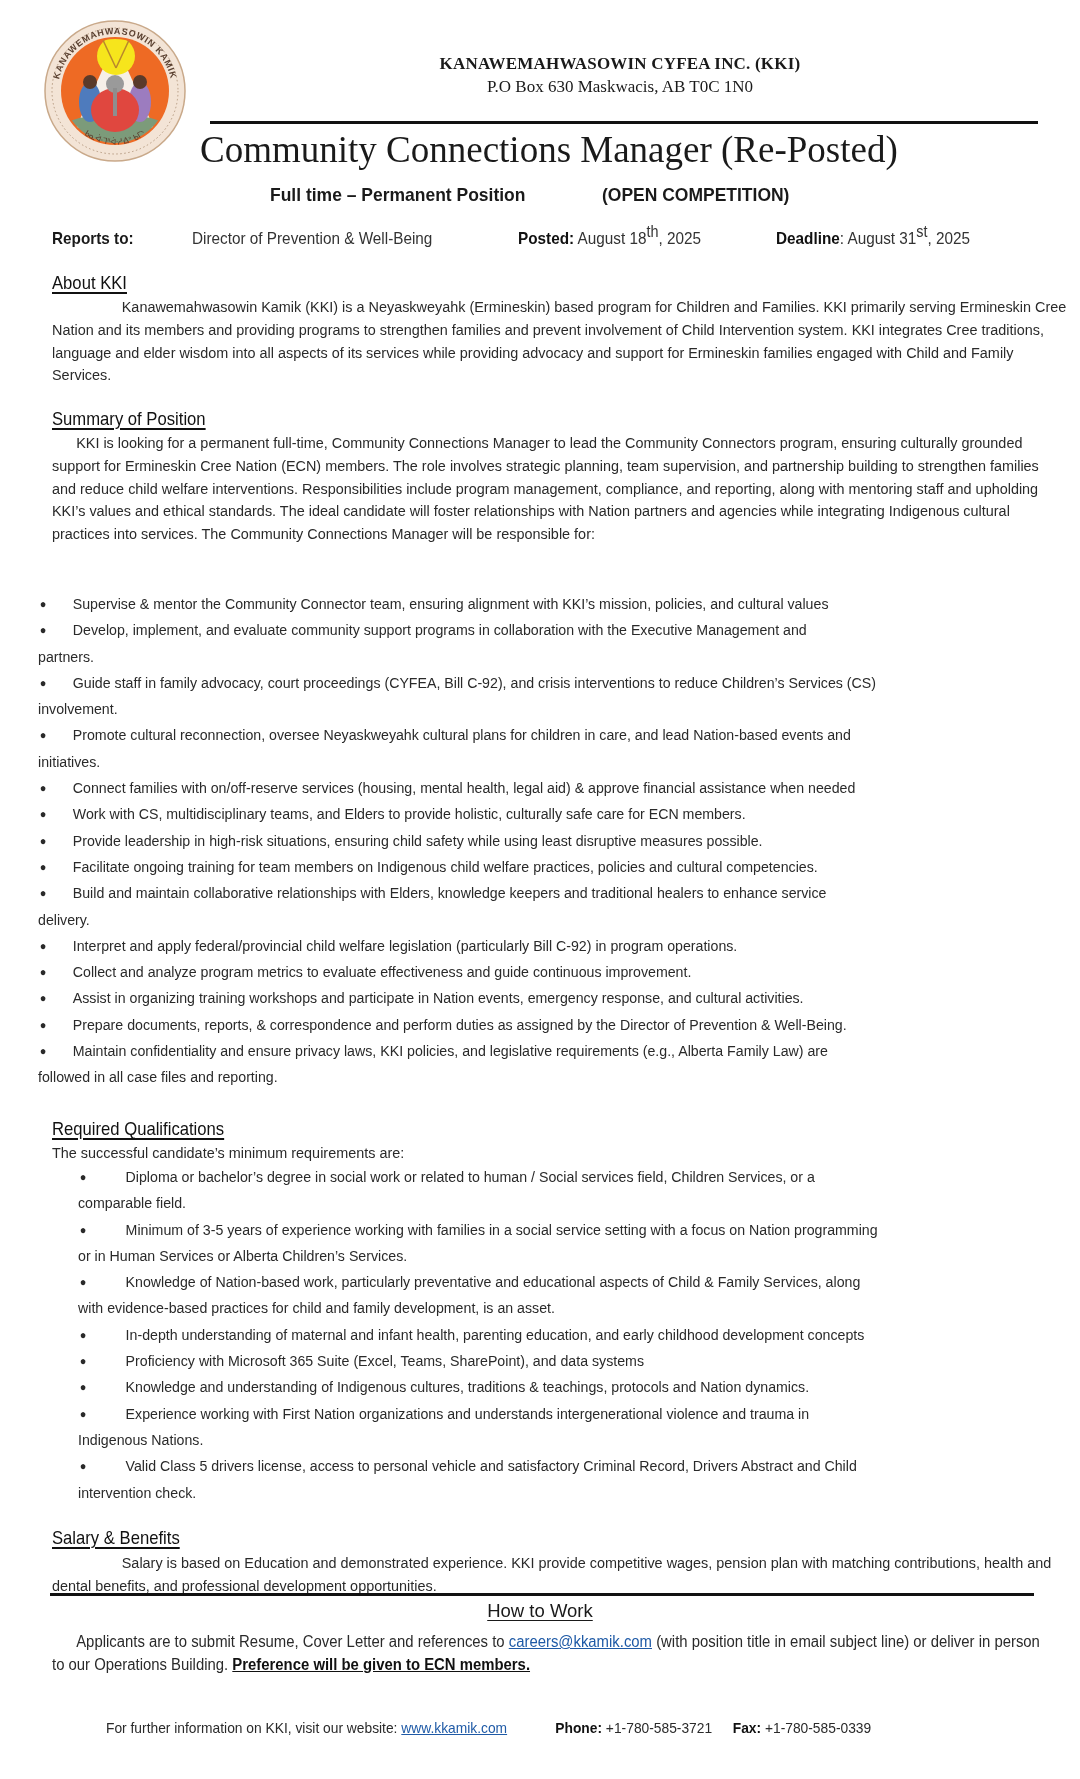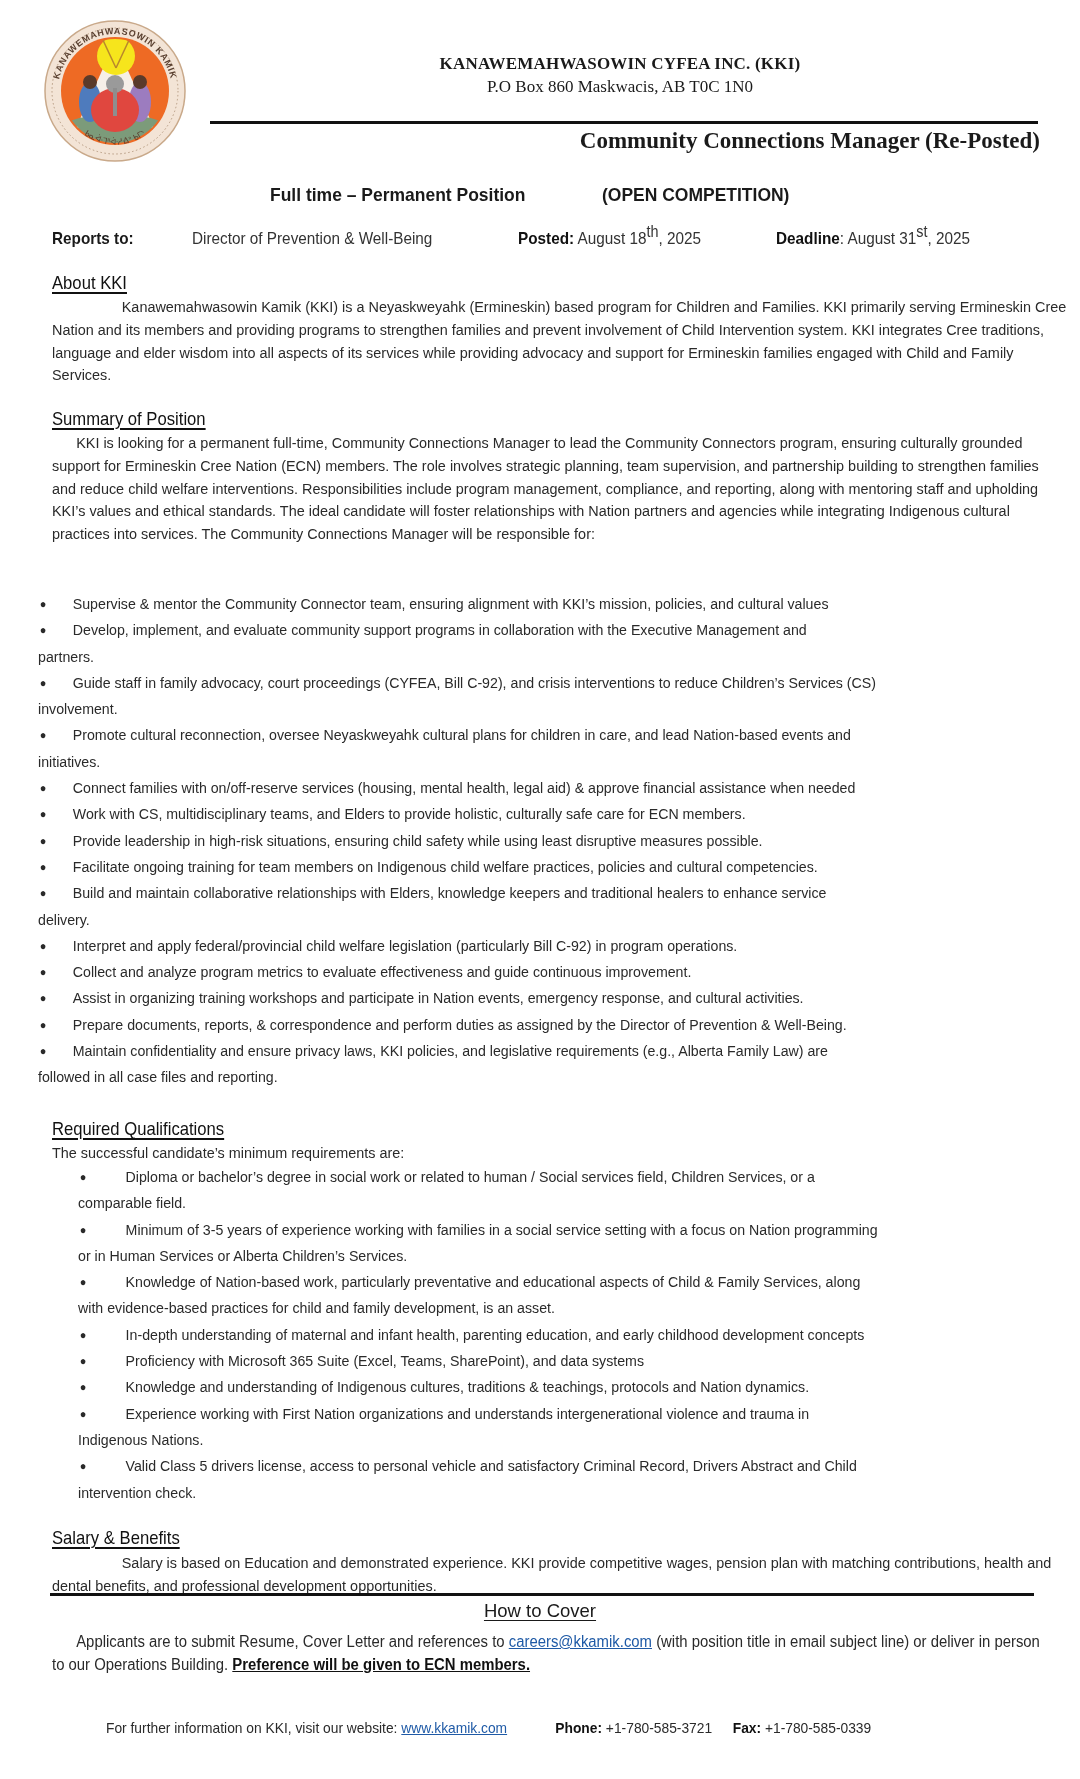--- a/index.html
+++ b/index.html
@@ -5,21 +5,21 @@
   html, body { margin: 0; padding: 0; background: #ffffff; }
   body { width: 1080px; height: 1779px; position: relative; overflow: hidden; color: #1a1a1a; }
   .sans { font-family: "Liberation Sans", "DejaVu Sans", sans-serif; }
   .serif { font-family: "Liberation Serif", "DejaVu Serif", serif; }
   .abs { position: absolute; }
 
   #logo { left: 36px; top: 18px; width: 158px; height: 146px; }
   .org-name { left: 360px; top: 54px; width: 520px; text-align: center; font-size: 17px; font-weight: bold; letter-spacing: 0.2px; }
   .org-addr { left: 360px; top: 77px; width: 520px; text-align: center; font-size: 17px; }
   .rule-top { left: 210px; top: 121px; width: 828px; height: 3px; background: #111; }
-  .title { left: 200px; top: 128px; width: 840px; text-align: right; font-size: 23px; font-weight: bold; }
+  .title { left: 200px; top: 128px; width: 840px; text-align: left; font-size: 37px; font-weight: normal; }
   .subtitle { left: 270px; top: 184px; font-size: 19px; font-weight: bold; transform: scaleX(0.92); transform-origin: left; }
   .open-comp { left: 602px; top: 184px; font-size: 19px; font-weight: bold; transform: scaleX(0.92); transform-origin: left; }
   .meta { top: 229px; font-size: 17px; transform: scaleX(0.9); transform-origin: left; }
   .meta b { font-weight: bold; }
   sup { font-size: 16px; vertical-align: super; line-height: 0; }
 
   .heading { font-size: 18.5px; text-decoration: underline; text-decoration-thickness: 1.5px; text-underline-offset: 3px; transform: scaleX(0.9); transform-origin: left; color: #111; }
   .para { font-size: 15.5px; line-height: 22.8px; color: #2a2a2a; transform: scaleX(0.93); transform-origin: left; }
 
   .bullets { left: 38px; width: 1110px; font-size: 15.5px; color: #2a2a2a; transform: scaleX(0.915); transform-origin: left; }
@@ -72,21 +72,21 @@
     <text font-family="Liberation Sans, sans-serif" font-size="9" font-weight="bold" fill="#5a4030" letter-spacing="0.8">
       <textPath href="#arcTop" startOffset="50%" text-anchor="middle">KANAWEMAHWASOWIN KAMIK</textPath>
     </text>
     <text font-family="DejaVu Sans, sans-serif" font-size="8" fill="#5a4030">
       <textPath href="#arcBot" startOffset="50%" text-anchor="middle">ᑲᓇᐋᐧᒣᐦᐋᐧᓱᐎᐣ ᑲᒥᐠ</textPath>
     </text>
   </svg>
 </div>
 
 <div class="abs serif org-name">KANAWEMAHWASOWIN CYFEA INC. (KKI)</div>
-<div class="abs serif org-addr">P.O Box 860 Maskwacis, AB T0C 1N0</div>
+<div class="abs serif org-addr">P.O Box 630 Maskwacis, AB T0C 1N0</div>
 <div class="abs rule-top"></div>
 <div class="abs serif title">Community Connections Manager (Re-Posted)</div>
 <div class="abs sans subtitle">Full time – Permanent Position</div>
 <div class="abs sans open-comp">(OPEN COMPETITION)</div>
 
 <div class="abs sans meta" style="left:52px;"><b>Reports to:</b></div>
 <div class="abs sans meta" style="left:192px; color:#333;">Director of Prevention &amp; Well-Being</div>
 <div class="abs sans meta" style="left:518px; color:#333;"><b style="color:#111">Posted:</b> <span>August 18</span><sup>th</sup><span>, 2025</span></div>
 <div class="abs sans meta" style="left:776px; color:#333;"><b style="color:#111">Deadline</b><span>: August 31</span><sup>st</sup><span>, 2025</span></div>
 
@@ -123,21 +123,21 @@
     <div class="qual"><span class="dot">●</span><span>Proficiency with Microsoft 365 Suite (Excel, Teams, SharePoint), and data systems</span></div>
     <div class="qual"><span class="dot">●</span><span>Knowledge and understanding of Indigenous cultures, traditions &amp; teachings, protocols and Nation dynamics.</span></div>
     <div class="qual"><span class="dot">●</span><span>Experience working with First Nation organizations and understands intergenerational violence and trauma in</span><span class="cont">Indigenous Nations.</span></div>
     <div class="qual"><span class="dot">●</span><span>Valid Class 5 drivers license, access to personal vehicle and satisfactory Criminal Record, Drivers Abstract and Child</span><span class="cont">intervention check.</span></div>
   </div>
 
 <div class="abs sans heading" style="left:52px; top:1527px;">Salary &amp; Benefits</div>
 <div class="abs sans para" style="left:52px; top:1552px; width:1100px; text-indent:75px;">Salary is based on Education and demonstrated experience. KKI provide competitive wages, pension plan with matching contributions, health and dental benefits, and professional development opportunities.</div>
 
 <div class="abs rule-bottom"></div>
-<div class="abs sans apply-head">How to Cover</div>
+<div class="abs sans apply-head">How to Work</div>
 <div class="abs sans apply-text" style="text-indent:26px;">
   <span>Applicants are to submit Resume, Cover Letter and references to </span><a class="link">careers@kkamik.com</a><span> (with position title in email subject line) or deliver in person to our Operations Building. </span><span class="pref">Preference will be given to ECN members.</span>
 </div>
 
 <div class="abs sans footer">
   <span>For further information on KKI, visit our website: </span><a class="link">www.kkamik.com</a>
   <span style="display:inline-block; width:44px;"></span>
   <b>Phone:</b><span> +1-780-585-3721</span>
   <span style="display:inline-block; width:14px;"></span>
   <b>Fax:</b><span> +1-780-585-0339</span>

